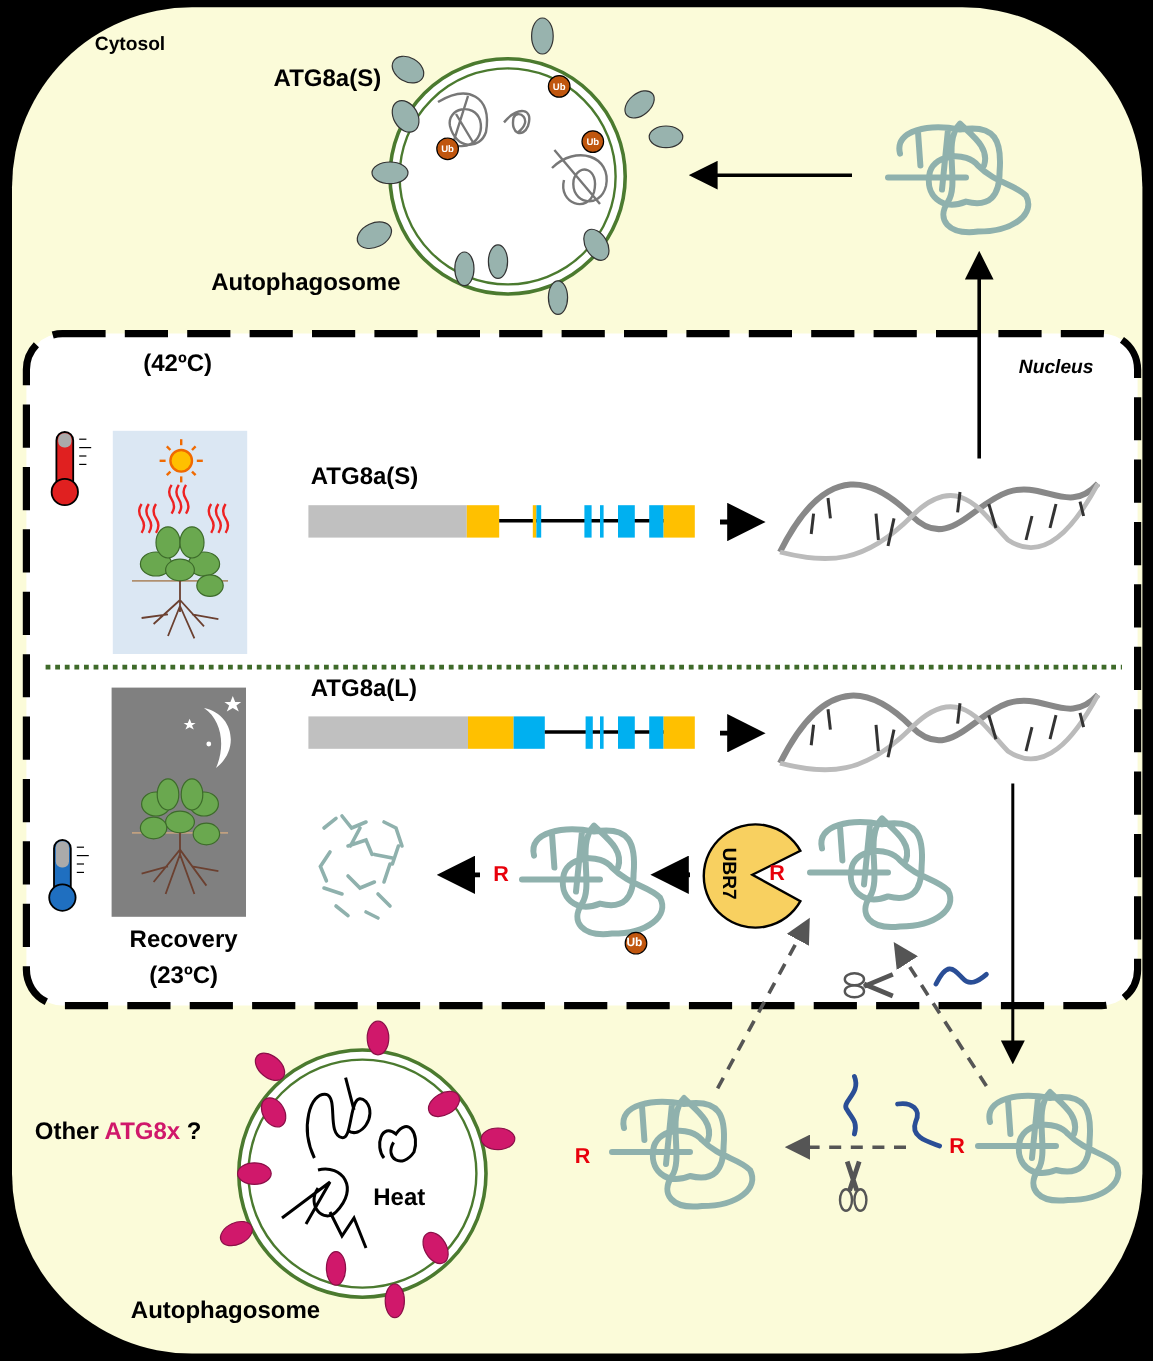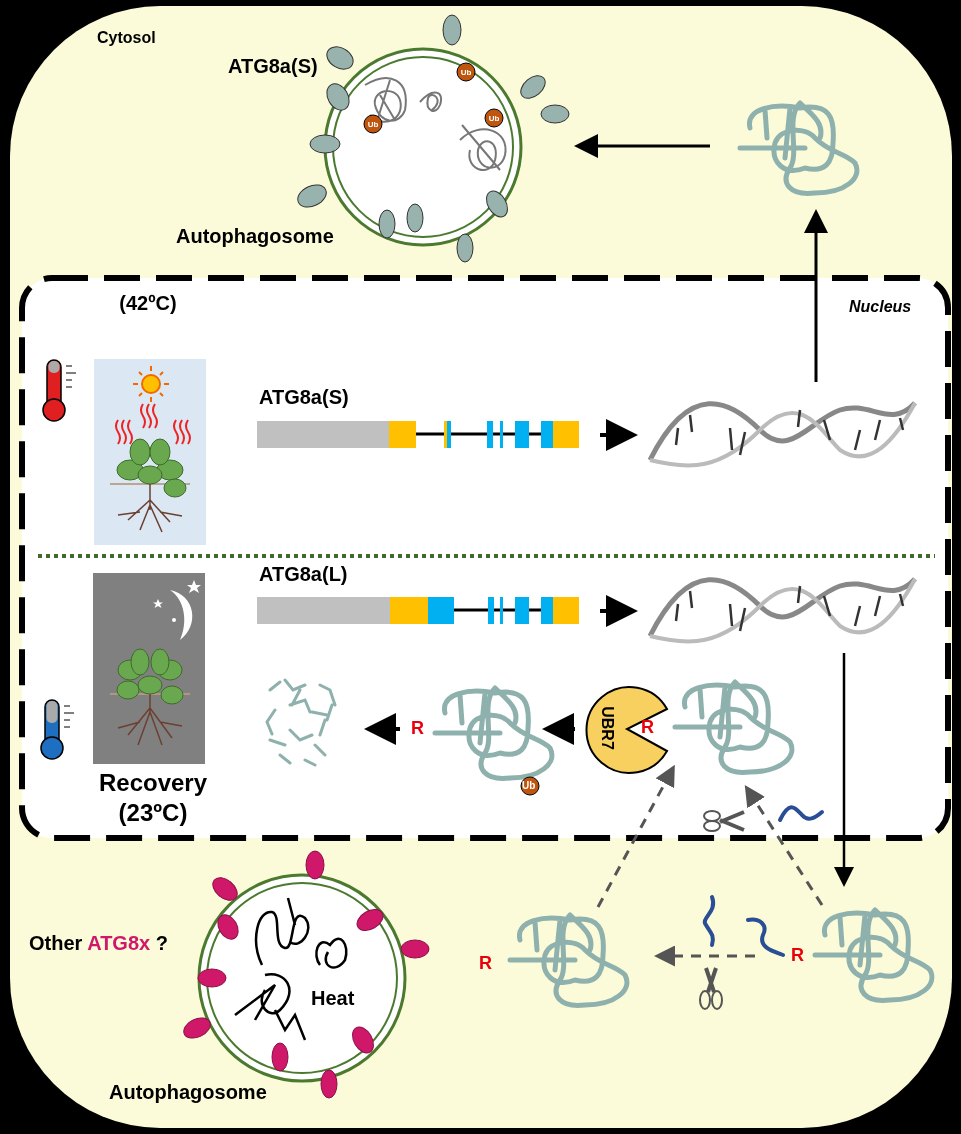--- a/index.html
+++ b/index.html
@@ -252,33 +252,33 @@
       <path d="M262,965 C250,940 258,910 272,912 C282,915 272,945 285,948 C295,950 290,905 305,918 C315,930 300,950 290,942 M288,898 L295,925"></path>
       <path d="M320,965 C312,955 318,935 330,945 C340,930 350,945 345,960 C335,975 320,965 328,952"></path>
       <path d="M235,1015 L275,985 L255,1020 M265,975 C285,970 300,990 280,1010 C270,1020 255,1005 265,990 M275,1010 L285,1030 L295,1015 L305,1040"></path>
     </g>
   </g>
 <text x="466" y="75" text-anchor="middle" font-size="8" font-weight="bold" fill="#fff" font-family="Liberation Sans, sans-serif">Ub</text>
       <text x="373" y="127" text-anchor="middle" font-size="8" font-weight="bold" fill="#fff" font-family="Liberation Sans, sans-serif">Ub</text>
       <text x="494" y="121" text-anchor="middle" font-size="8" font-weight="bold" fill="#fff" font-family="Liberation Sans, sans-serif">Ub</text>
     </svg>
 
-<div class="lbl" style="left:97px;top:29px;font-size:16px;">Cytosol</div>
+<div class="lbl" style="left:79px;top:29px;font-size:16px;">Cytosol</div>
 <div class="lbl" style="left:849px;top:298px;font-size:16px;font-style:italic;">Nucleus</div>
 
 <div class="lbl" style="left:228px;top:55px;font-size:20px;">ATG8a(S)</div>
 <div class="lbl" style="left:176px;top:225px;font-size:20px;">Autophagosome</div>
 
 <div class="lbl ctr" style="left:68px;top:288px;width:160px;font-size:20px;line-height:30px;">
   <div>(42ºC)</div>
 </div>
 <div class="lbl" style="left:259px;top:386px;font-size:20px;">ATG8a(S)</div>
 
 <div class="lbl" style="left:259px;top:563px;font-size:20px;text-align:right;">ATG8a(L)</div>
-<div class="lbl ctr" style="left:78px;top:768px;width:150px;font-size:24px;line-height:30px;">
+<div class="lbl ctr" style="left:78px;top:768px;width:150px;font-size:20px;line-height:30px;">
   <div>Recovery</div>
   <div>(23ºC)</div>
 </div>
 
 <div class="lbl red" style="left:411px;top:718px;font-size:18px;">R</div>
 <div class="lbl" style="left:522px;top:780px;font-size:10px;color:#fff;">Ub</div>
 <div class="lbl" style="left:585px;top:719px;font-size:16px;transform:rotate(90deg);transform-origin:center;">UBR7</div>
 <div class="lbl red" style="left:641px;top:717px;font-size:18px;">R</div>
 
 <div class="lbl red" style="left:479px;top:953px;font-size:18px;">R</div>

